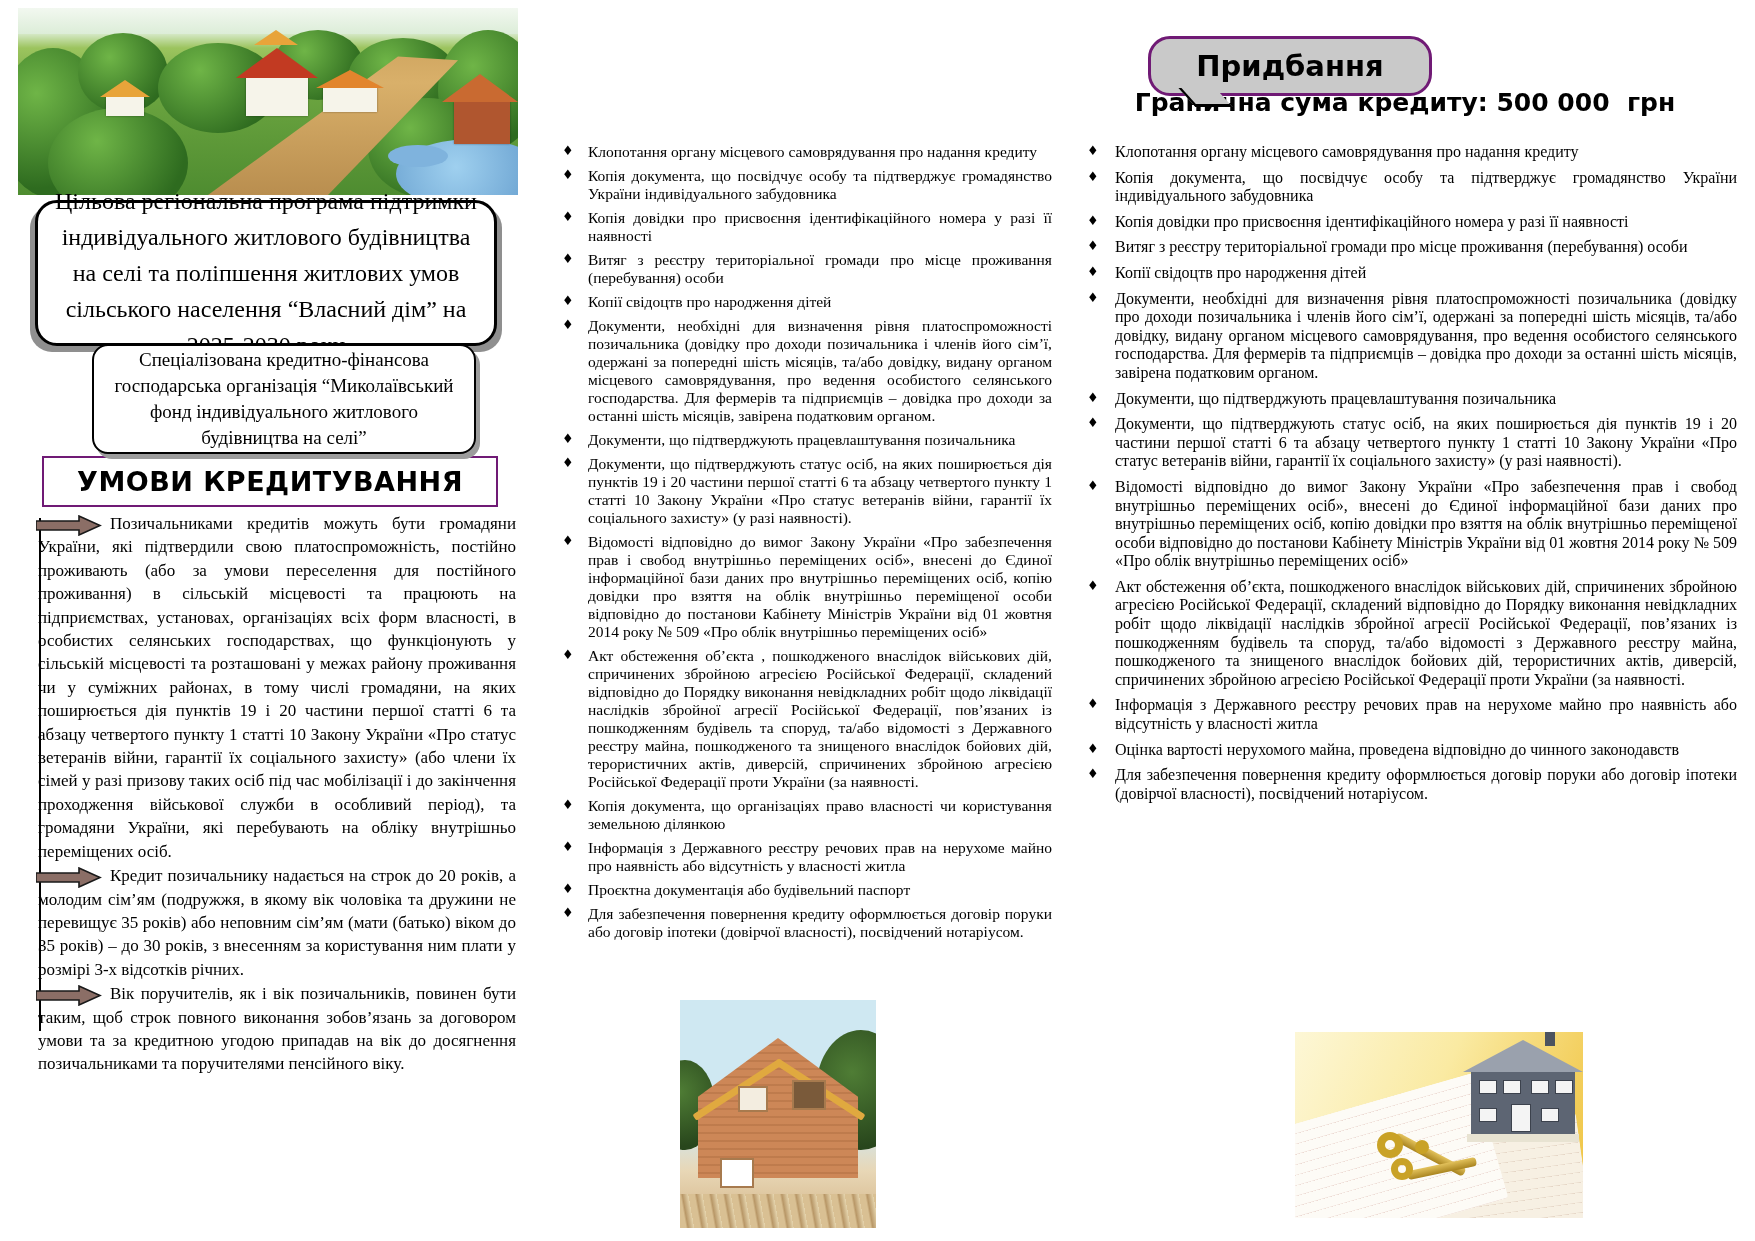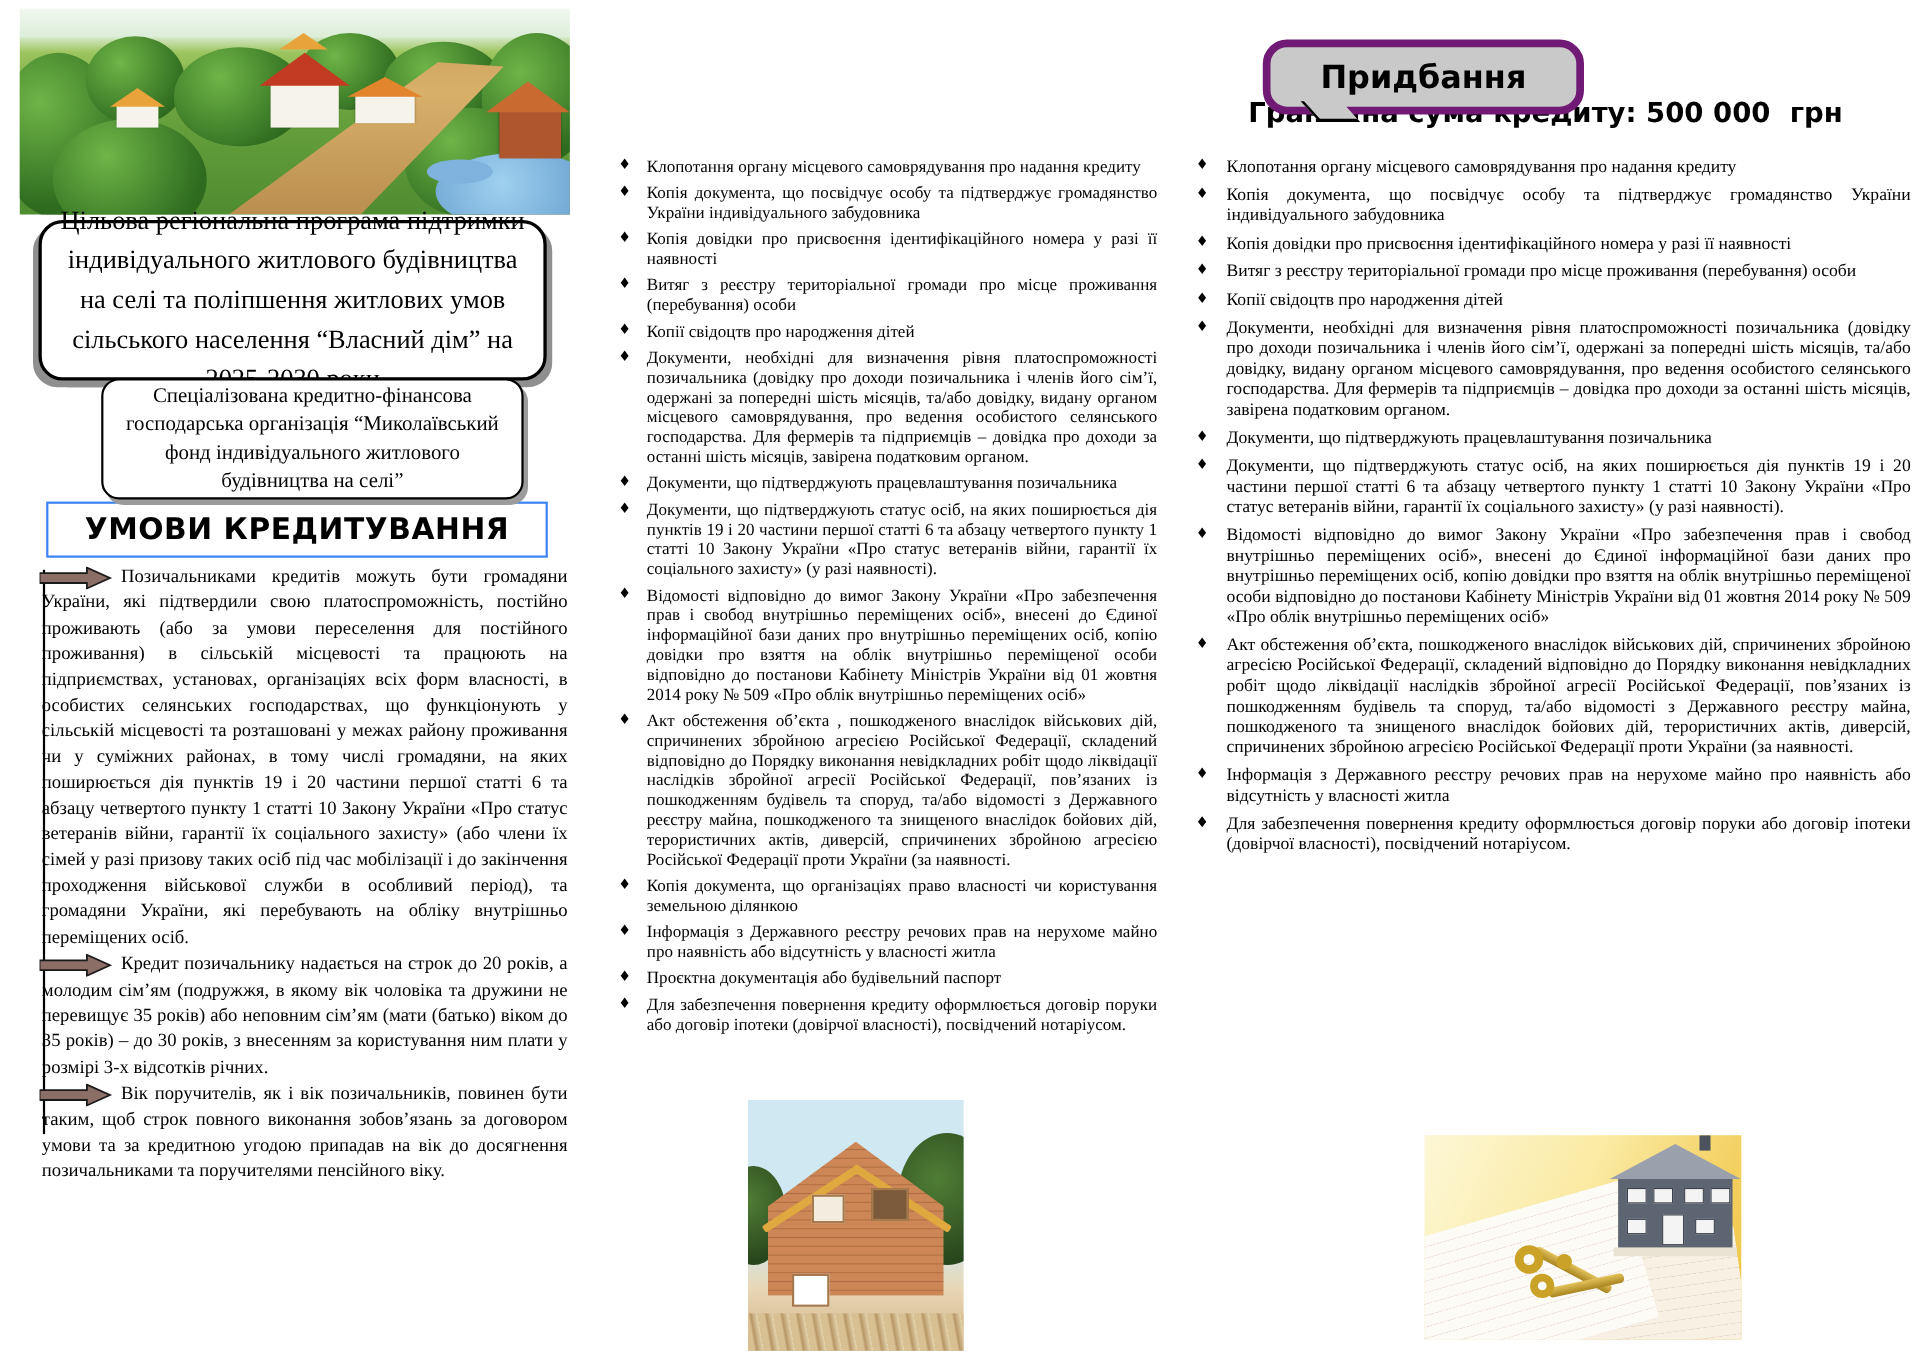--- a/index.html
+++ b/index.html
@@ -25,21 +25,21 @@
              display:flex;align-items:center;justify-content:center;text-align:center;
              font-size:24px;line-height:36px;padding:4px 14px;box-sizing:border-box;z-index:2;}
   .exec-ellipse{position:absolute;left:20px;top:336px;width:128px;height:104px;border-radius:50%;
              background:#ededed;z-index:6;display:flex;align-items:flex-start;justify-content:center;
              padding-top:22px;box-sizing:border-box;font-size:17px;}
   .org-box{position:absolute;left:92px;top:344px;width:384px;height:110px;background:#fff;
              border:2px solid #000;border-radius:16px;box-shadow:4px 5px 0 #9c9c9c;
              display:flex;align-items:center;justify-content:center;text-align:center;
              font-size:19px;line-height:26px;padding:4px 16px;box-sizing:border-box;z-index:4;}
   .umovy-box{position:absolute;left:42px;top:456px;width:452px;height:47px;background:#fff;
-             border:2px solid #3b82f6;display:flex;align-items:center;justify-content:center;
+             border:2px solid #701a75;display:flex;align-items:center;justify-content:center;
              font-family:"DejaVu Sans",sans-serif;font-weight:bold;font-size:27px;letter-spacing:.5px;z-index:3;}
   .conditions{position:absolute;left:38px;top:512px;width:478px;z-index:1;}
   .connector{position:absolute;left:1px;top:6px;bottom:46px;border-left:2px solid #000;}
   .para{position:relative;text-align:justify;font-size:17px;line-height:23.4px;margin:0 0 1px 0;
         text-indent:72px;}
   .arrow{position:absolute;left:-2px;top:3px;text-indent:0;}
 
   
   .li{position:relative;text-align:justify;}
   .dm{position:absolute;left:2px;top:-1px;font-family:"DejaVu Sans",sans-serif;font-size:13px;}
@@ -61,21 +61,21 @@
   .mp-house{position:absolute;left:18px;top:38px;width:160px;height:140px;
             clip-path:polygon(0 42%,50% 0,100% 42%,100% 100%,0 100%);
             background:repeating-linear-gradient(#cd8757 0,#cd8757 6px,#b06f42 7px,#cd8757 8px);}
   .mp-beam{position:absolute;height:7px;background:#e0a93f;border-radius:2px;}
   .mp-win{position:absolute;background:#f3ede0;border:2px solid #a77a4e;}
   .mp-debris{position:absolute;left:0;bottom:0;width:100%;height:34px;
              background:repeating-linear-gradient(80deg,#d9c093 0,#d9c093 6px,#b89767 8px,#e5d4ad 14px);}
 
   
   .right-bubble{position:absolute;left:1148px;top:36px;width:278px;height:54px;background:#c9c9c9;
-              border:7px solid #701a75;border-radius:22px;display:flex;align-items:center;justify-content:center;
+              border:3px solid #701a75;border-radius:22px;display:flex;align-items:center;justify-content:center;
               font-family:"DejaVu Sans",sans-serif;font-weight:bold;font-size:29px;z-index:2;}
   .right-tail{position:absolute;bottom:-14px;left:36px;width:34px;height:16px;background:#c9c9c9;
               border-left:3px solid #000;border-bottom:3px solid #000;transform:skewX(42deg);}
   .right-amount{position:absolute;left:1075px;top:88px;width:660px;text-align:center;
               font-family:"DejaVu Sans",sans-serif;font-weight:bold;font-size:25px;}
   .right-list{position:absolute;left:1085px;top:143px;width:652px;font-size:16px;line-height:18.6px;}
   .right-list .li{padding-left:30px;margin-bottom:7px;}
 
   .right-photo{position:absolute;left:1295px;top:1032px;width:288px;height:186px;overflow:hidden;
                background:linear-gradient(115deg,#fdf7d6 0,#faeaa2 45%,#f3cf5e 80%,#eec33f 100%);}
@@ -205,21 +205,21 @@
     <div class="li"><span class="dm">♦</span><span>Копія документа, що посвідчує особу та підтверджує громадянство України індивідуального забудовника</span></div>
     <div class="li"><span class="dm">♦</span><span>Копія довідки про присвоєння ідентифікаційного номера у разі її наявності</span></div>
     <div class="li"><span class="dm">♦</span><span>Витяг з реєстру територіальної громади про місце проживання (перебування) особи</span></div>
     <div class="li"><span class="dm">♦</span><span>Копії свідоцтв про народження дітей</span></div>
     <div class="li"><span class="dm">♦</span><span>Документи, необхідні для визначення рівня платоспроможності позичальника (довідку про доходи позичальника і членів його сім’ї, одержані за попередні шість місяців, та/або довідку, видану органом місцевого самоврядування, про ведення особистого селянського господарства. Для фермерів та підприємців – довідка про доходи за останні шість місяців, завірена податковим органом.</span></div>
     <div class="li"><span class="dm">♦</span><span>Документи, що підтверджують працевлаштування позичальника</span></div>
     <div class="li"><span class="dm">♦</span><span>Документи, що підтверджують статус осіб, на яких поширюється дія пунктів 19 і 20 частини першої статті 6 та абзацу четвертого пункту 1 статті 10 Закону України  «Про статус ветеранів війни, гарантії їх соціального захисту» (у разі наявності).</span></div>
     <div class="li"><span class="dm">♦</span><span>Відомості відповідно до вимог Закону України «Про забезпечення прав і свобод внутрішньо переміщених осіб», внесені до Єдиної інформаційної бази даних про внутрішньо переміщених осіб, копію довідки про взяття на облік внутрішньо переміщеної особи відповідно до постанови Кабінету Міністрів України від 01 жовтня 2014 року № 509 «Про облік внутрішньо переміщених осіб»</span></div>
     <div class="li"><span class="dm">♦</span><span>Акт обстеження об’єкта, пошкодженого внаслідок військових дій, спричинених збройною агресією Російської Федерації, складений відповідно до Порядку виконання невідкладних робіт щодо ліквідації наслідків збройної агресії Російської Федерації, пов’язаних із пошкодженням будівель та споруд, та/або відомості з Державного реєстру майна, пошкодженого та знищеного внаслідок бойових дій, терористичних актів, диверсій, спричинених збройною агресією Російської Федерації проти України (за наявності.</span></div>
     <div class="li"><span class="dm">♦</span><span>Інформація з Державного реєстру речових  прав на нерухоме майно про наявність  або відсутність у власності  житла</span></div>
-    <div class="li"><span class="dm">♦</span></div>
+    <div class="li"><span class="dm">♦</span><span>Оцінка вартості нерухомого майна, проведена відповідно до чинного законодавств</span></div>
     <div class="li"><span class="dm">♦</span><span>Для забезпечення повернення кредиту оформлюється договір поруки або договір іпотеки (довірчої власності), посвідчений нотаріусом.</span></div>
   </div>
 
   <div class="right-photo">
     <div class="rp-paper2"></div>
     <div class="rp-paper"></div>
     <div class="rp-house">
       <div class="rp-win" style="left:8px;top:10px;"></div>
       <div class="rp-win" style="left:32px;top:10px;"></div>
       <div class="rp-win" style="left:60px;top:10px;"></div>

